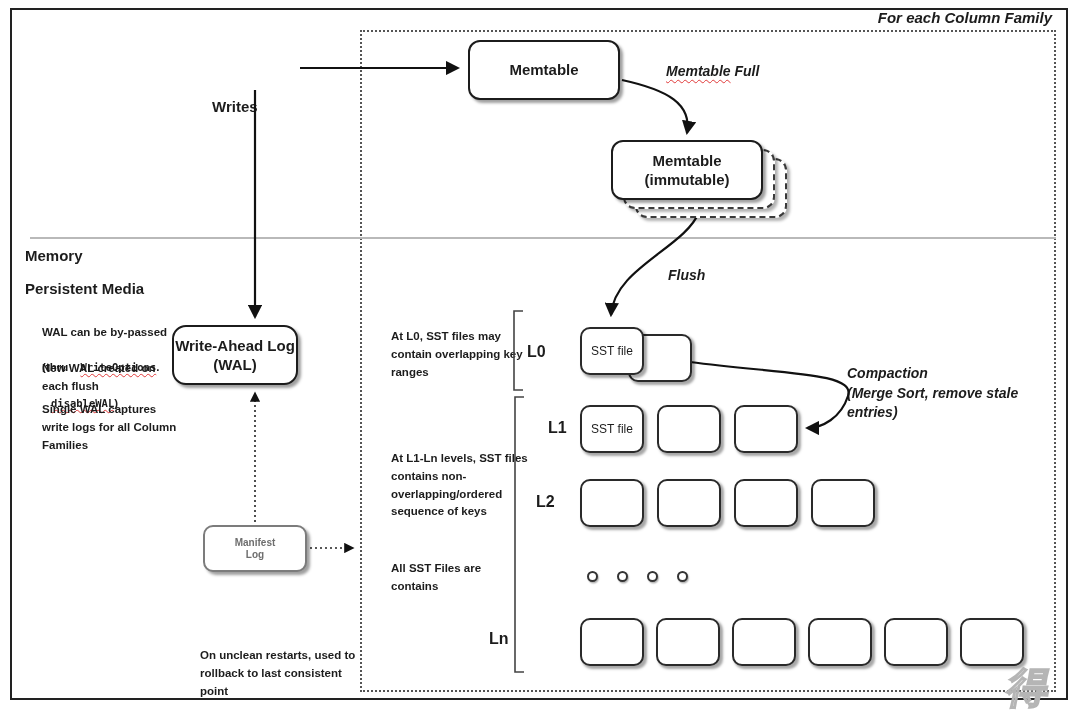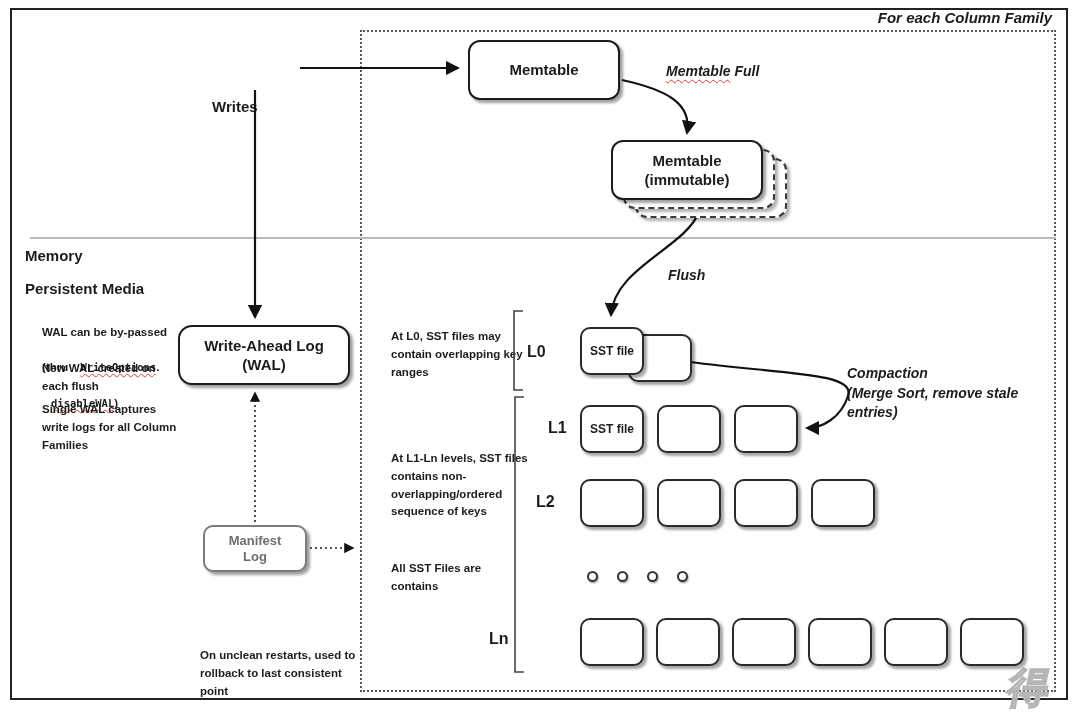--- a/index.html
+++ b/index.html
@@ -10,24 +10,24 @@
   #cf-region{left:360px;top:30px;width:696px;height:662px;border:2px dotted #555;box-sizing:border-box;}
   #cf-label{left:790px;top:9px;width:262px;text-align:right;font-style:italic;font-weight:700;font-size:15px;}
   #divider{left:30px;top:237px;width:1026px;border-top:2px solid #b9b9b9;}
   .sect{font-weight:700;font-size:15px;margin-top:44px;}
   .node{position:absolute;background:#fff;border:2.2px solid #1c1c1c;border-radius:12px;
         box-shadow:3px 3px 3px rgba(0,0,0,0.38);display:flex;align-items:center;justify-content:center;
         text-align:center;font-weight:700;font-size:15px;line-height:1.3;white-space:pre-line;box-sizing:border-box;}
   .ghost{position:absolute;background:#fff;border:2px dashed #3a3a3a;border-radius:12px;
         box-shadow:3px 3px 3px rgba(0,0,0,0.3);box-sizing:border-box;}
   #wal-box{border-width:2.6px;border-radius:14px;}
-  #manifest-box{border:2px solid #7c7c7c;color:#6e6e6e;border-radius:10px;font-size:13px;line-height:1.2;}
+  #manifest-box{border:2px solid #7c7c7c;color:#6e6e6e;border-radius:10px;font-size:10px;line-height:1.2;}
   .sst-box{width:64px;height:48px;background:#fff;border:2px solid #2a2a2a;border-radius:10px;
         box-shadow:2.5px 2.5px 2.5px rgba(0,0,0,0.35);display:flex;align-items:center;justify-content:center;box-sizing:border-box;}
-  .sst-label{font-weight:700;font-size:12px;}
+  .sst-label{font-weight:400;font-size:12px;}
   .row{position:absolute;display:flex;gap:13px;}
   .dotsrow{position:absolute;display:flex;gap:19px;}
   .dot{width:11px;height:11px;border:2px solid #333;border-radius:50%;background:#fff;
        box-shadow:1px 1.5px 1.5px rgba(0,0,0,0.3);box-sizing:border-box;}
   .note{position:absolute;font-weight:600;font-size:11.5px;line-height:1.55;white-space:pre-line;}
   .flowlabel{position:absolute;font-style:italic;font-weight:700;font-size:14px;line-height:1.4;white-space:pre-line;}
   .lvl{position:absolute;font-weight:700;font-size:16px;}
   .mono{font-family:"DejaVu Sans Mono",monospace;font-weight:700;font-size:10.5px;
         text-decoration:underline wavy #e03a3a;text-decoration-thickness:1px;text-underline-offset:2px;padding-left:9px;}
   .wavy{text-decoration:underline wavy #e03a3a;text-decoration-thickness:1px;text-underline-offset:3px;}
@@ -76,21 +76,21 @@
 
   <div class="ghost" style="left:635px;top:158px;width:152px;height:60px;"></div>
   <div class="ghost" style="left:623px;top:149px;width:152px;height:60px;"></div>
   <div class="node z3" style="left:611px;top:140px;width:152px;height:60px;">
     <span style="white-space:pre-line;">Memtable
 (immutable)</span>
   </div>
 
   <div class="flowlabel" style="left:668px;top:266px;">Flush</div>
 
-  <div class="node" id="wal-box" style="left:178px;top:325px;width:172px;height:60px;">
+  <div class="node" id="wal-box" style="left:172px;top:325px;width:126px;height:60px;">
     <span style="white-space:pre-line;">Write-Ahead Log
 (WAL)</span>
   </div>
   <div class="note" style="left:42px;top:306px;">
     <div>WAL can be by-passed</div>
     <div><span>(thru </span><span class="mono">WriteOptions</span><span>.</span></div>
     <div><span class="mono">disableWAL</span><span>)</span></div>
   </div>
   <div class="note" style="left:42px;top:360px;">New WAL created on
 each flush</div>

